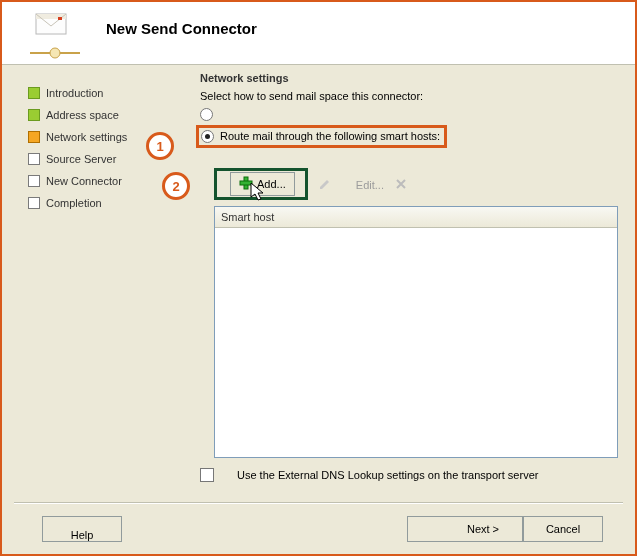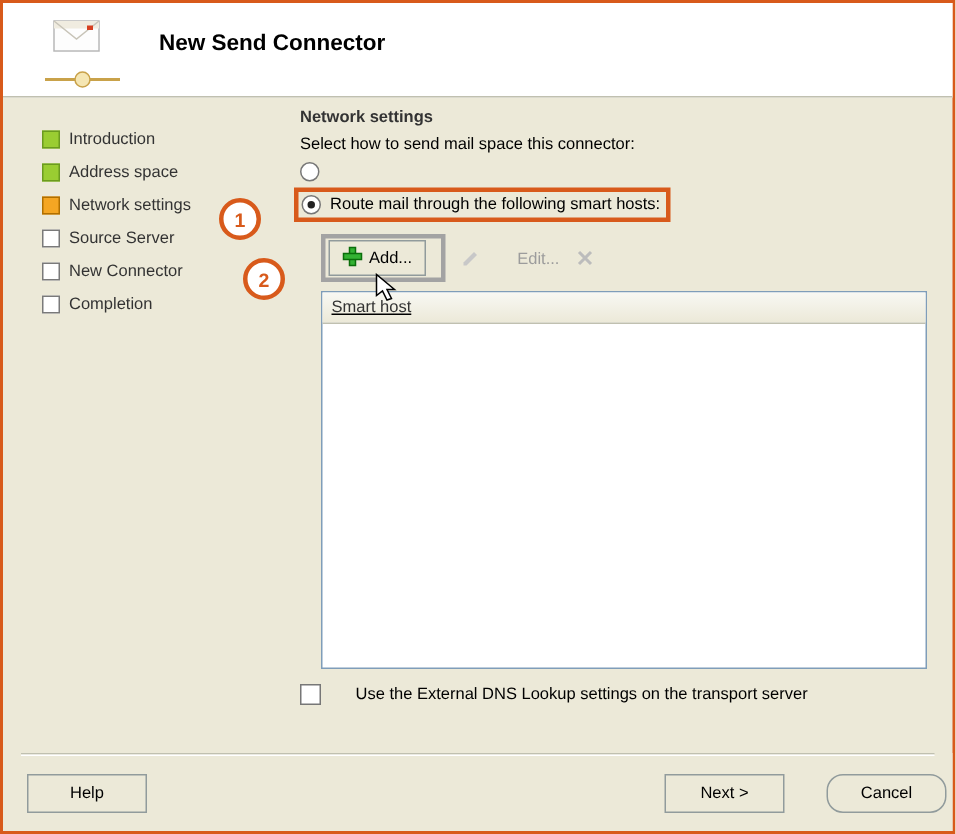--- a/index.html
+++ b/index.html
@@ -111,25 +111,25 @@
     border-radius: 50%;
     background: #fff;
     color: #D85A1B;
     font-weight: bold;
     font-size: 13px;
     display: flex; align-items: center; justify-content: center;
     z-index: 50;
     pointer-events: none;
   }
   .toolbar-wrap {
-    border: 3px solid #a3a3a3;
+    border: 3px solid #14532d;
     display: inline-block;
-    margin-top: 4px;
+    margin-top: 16px;
     padding-right: 10px;
-    padding-left: 2px;
+    padding-left: 13px;
   }
   .toolbar {
     display: flex;
     align-items: center;
     gap: 8px;
     height: 26px;
   }
   .tb-btn {
     height: 22px;
     padding: 0 8px;
@@ -146,21 +146,20 @@
     color: #9C9C9C;
     display: inline-flex;
     align-items: center;
     gap: 4px;
   }
   .listview {
     border: 1px solid #7F9DB9;
     background: #fff;
     height: 250px;
     margin-top: 6px;
-    text-decoration: underline;
   }
   .lv-header {
     height: 20px;
     background: linear-gradient(#F8F8F3, #ECE9D8);
     border-bottom: 1px solid #C0C0B0;
     display: flex;
     align-items: center;
     padding-left: 6px;
     font-size: 11px;
     color: #333;
@@ -318,24 +317,24 @@
   </div>
 
   <div class="cursor">
     <svg width="16" height="20" viewBox="0 0 16 20">
       <path d="M1 1 L1 15 L5 12 L8 18 L11 17 L8 11 L13 11 Z" fill="#fff" stroke="#000" stroke-width="1"></path>
     </svg>
   </div>
 
   <div class="footer">
     <div class="sep"></div>
-    <div class="wiz-btn" style="left:16px;">
+    <div class="wiz-btn" style="left:40px;align-items:flex-end;">
         <span>Help</span>
       </div>
-    <div class="wiz-btn" style="right:112px;">
+    <div class="wiz-btn" style="right:112px;padding-left:36px;">
         <span>Next &gt;</span>
       </div>
-    <div class="wiz-btn" style="right:4px;border-radius:11px;">
+    <div class="wiz-btn" style="right:32px;">
         <span>Cancel</span>
       </div>
   </div>
 
 </div>
 
 </body></html>

